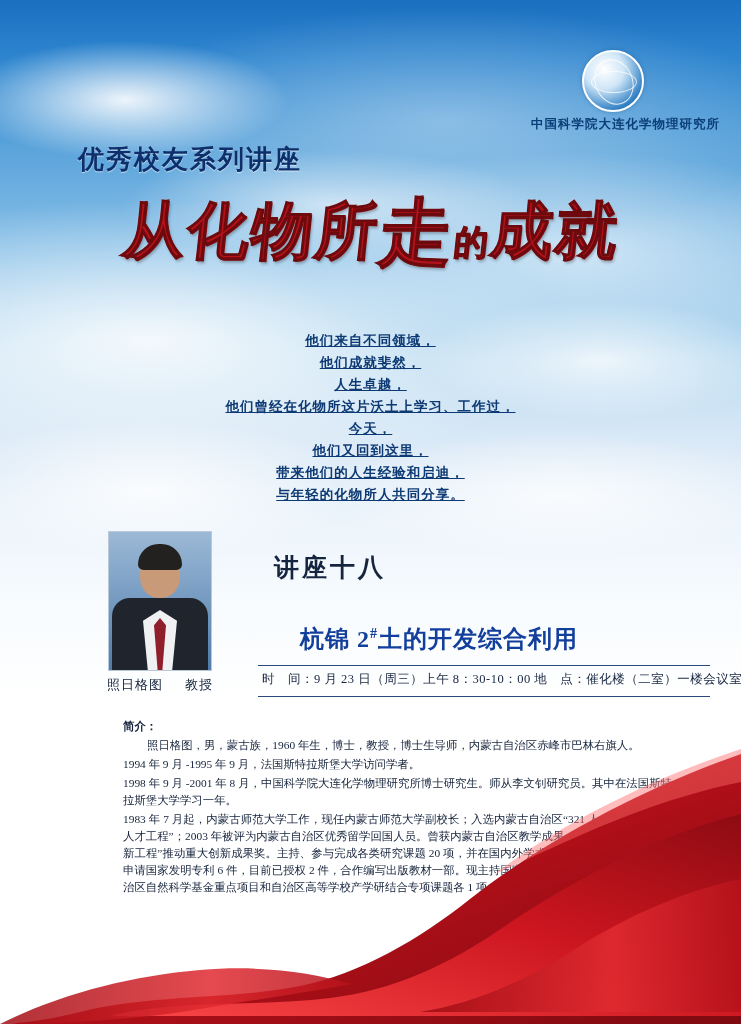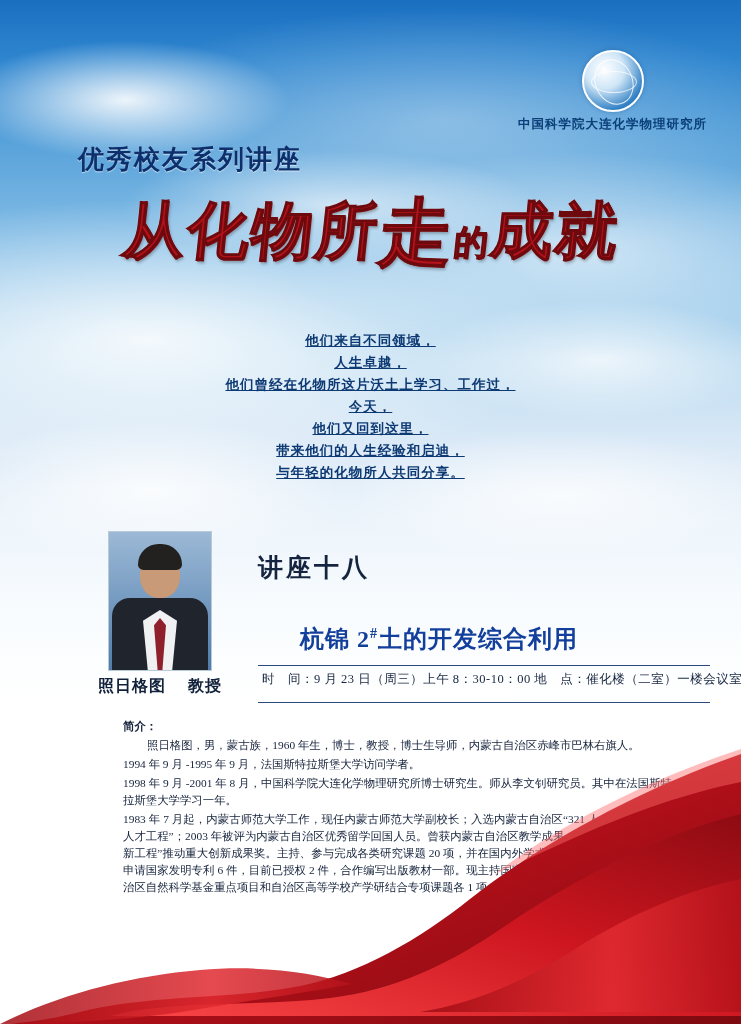--- a/index.html
+++ b/index.html
@@ -67,20 +67,21 @@
     content:"";
     position:absolute; left:50%; top:50%;
     width:44px;height:20px; margin:-10px 0 0 -22px;
     border:1.5px solid rgba(255,255,255,.7);
     border-radius:50%;
   }
   .logo-text {
     font-size:12.5px; color:#0b3f78; letter-spacing:1px;
     font-family:"Liberation Serif", serif; font-weight:bold;
     white-space:nowrap;
+    text-align:right;
   }
 
   
   .series-label {
     position:absolute; left:78px; top:142px;
     font-size:26px; font-weight:bold; color:#0d2f6b;
     letter-spacing:2px;
     font-family:"Liberation Serif", serif;
     text-shadow: 0 1px 1px rgba(255,255,255,.6);
   }
@@ -159,47 +160,47 @@
   }
   .p-tie {
     position:absolute; left:50%; bottom:0; width:12px;height:52px;
     margin-left:-6px; background:#8e1f2b;
     clip-path: polygon(50% 0%, 100% 14%, 70% 100%, 30% 100%, 0% 14%);
   }
   .portrait-name {
     position:absolute; left:60px; top:676px; width:200px;
     text-align:center;
     font-family:"Liberation Serif", serif;
-    font-weight:bold; font-size:16px; color:#11213a;
+    font-weight:normal; font-size:13px; color:#11213a;
     letter-spacing:1px;
   }
   .portrait-name .role { margin-left:22px; }
 
   
   .lecture-no {
-    position:absolute; left:258px; top:551px;
+    position:absolute; left:274px; top:551px;
     font-family:"Liberation Serif", serif;
     font-weight:bold; font-size:25px; color:#16253f;
     letter-spacing:3px;
   }
   .lecture-title {
     position:absolute; left:300px; top:623px;
     font-family:"Liberation Serif", serif;
     font-weight:bold; font-size:24px; color:#123f9c;
     letter-spacing:1px;
     text-shadow:0 1px 0 rgba(255,255,255,.7);
     text-align:center;
   }
   .lecture-title sup { font-size:14px; }
 
   .meta-line {
     position:absolute; left:258px; top:665px; width:452px;
     border-top:1px solid #2b4a7c;
     border-bottom:1px solid #2b4a7c;
-    padding:5px 2px 14px 4px;
+    padding:5px 2px 8px 4px;
     font-family:"Liberation Serif", serif;
     font-size:12.5px; color:#16253f;
     letter-spacing:0.5px;
     white-space:nowrap;
   }
 
   
   .body-text {
     position:absolute; left:112px; top:718px; width:560px;
     font-family:"Liberation Serif", serif;
@@ -234,20 +235,21 @@
   </div>
 
   <div class="series-label">优秀校友系列讲座</div>
 
   <div class="main-title">
     <span class="mt"><span>从</span><span>化</span><span>物</span><span>所</span><span class="tall">走</span><span class="small">的</span><span>成</span><span>就</span></span>
   </div>
 
   <div class="intro">
     <div>他们来自不同领域，</div>
+    <div>他们成就斐然，</div>
     <div>人生卓越，</div>
     <div>他们曾经在化物所这片沃土上学习、工作过，</div>
     <div>今天，</div>
     <div>他们又回到这里，</div>
     <div>带来他们的人生经验和启迪，</div>
     <div>与年轻的化物所人共同分享。</div>
   </div>
 
   <div class="portrait-box">
     <div class="p-bg"></div>

